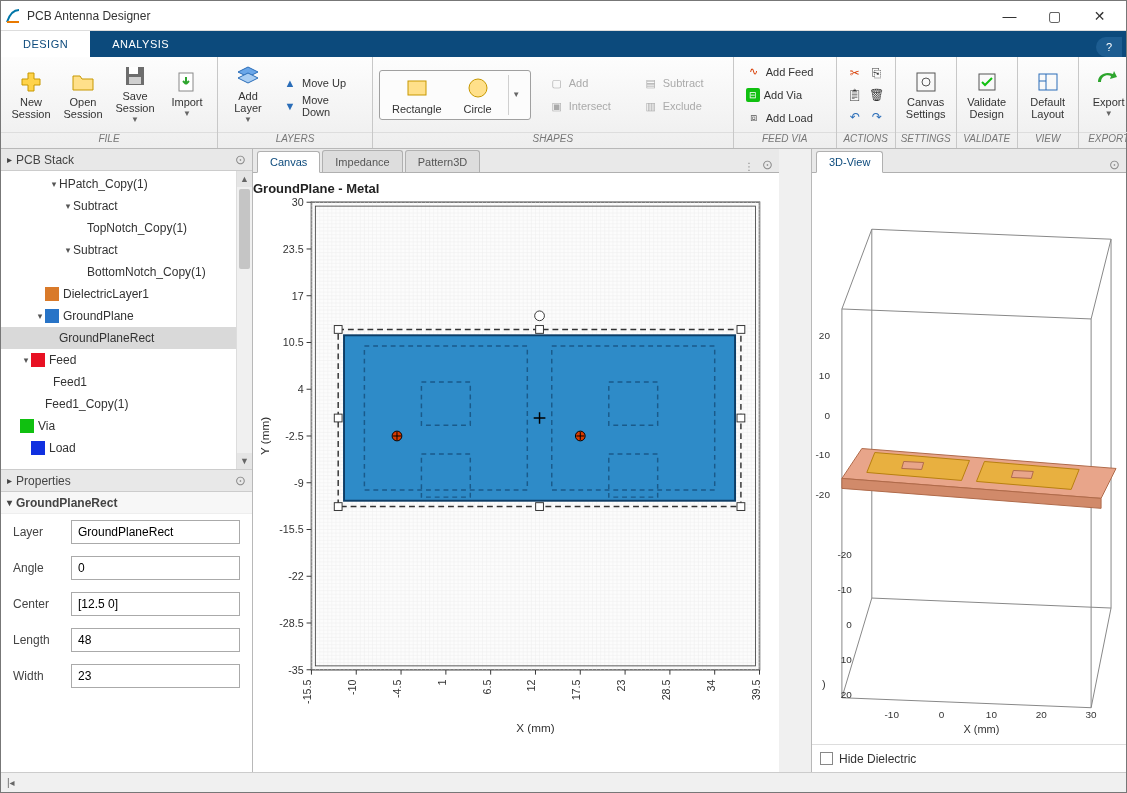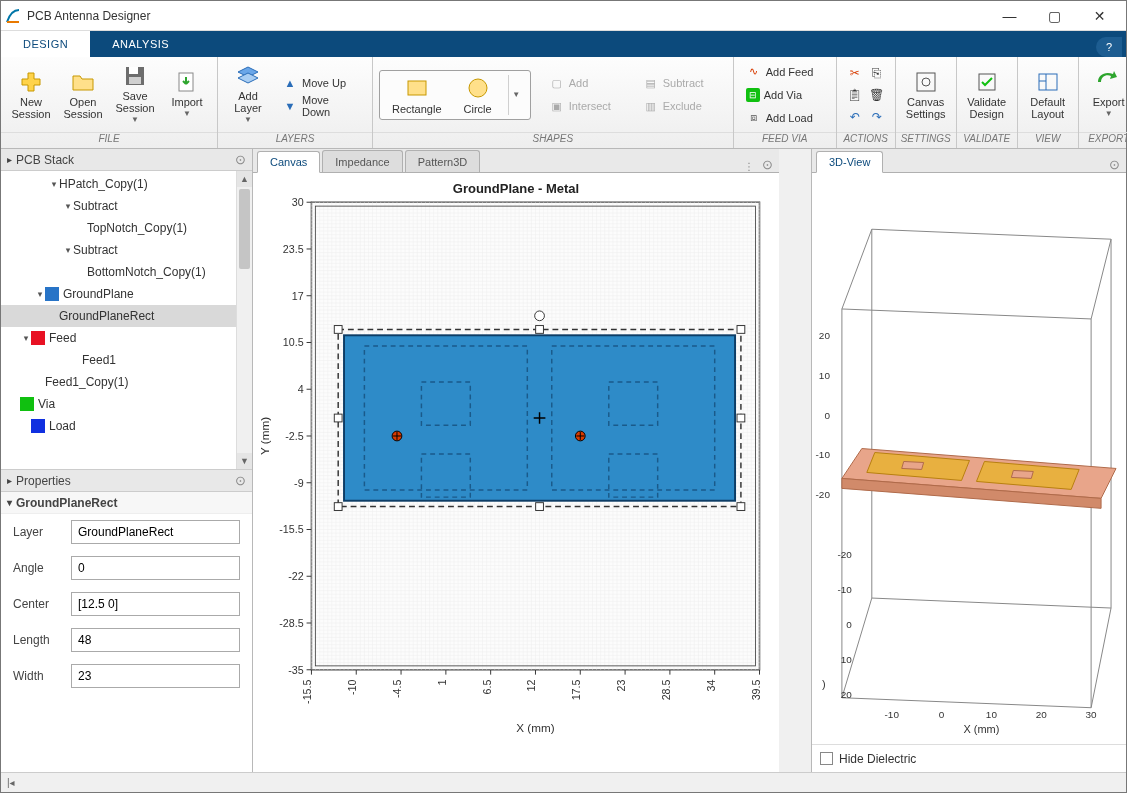--- a/index.html
+++ b/index.html
@@ -64,21 +64,21 @@
 .center-pane { flex: 1; display: flex; flex-direction: column; background:#fff; position:relative; }
 .right-pane { width: 315px; border-left: 1px solid #b8b8b8; display:flex; flex-direction:column; background:#fff;margin-left:32px;}
 
 .doc-tabs { height: 24px; background: #e9e9e9; display:flex; align-items:flex-end; border-bottom:1px solid #b0b0b0; padding-left:4px;}
 .doc-tab { height: 22px; padding:0 12px; border:1px solid #b0b0b0; border-bottom:none; display:flex; align-items:center; font-size:11px; background:#ddd; color:#555; margin-right:2px; cursor:pointer; border-radius:3px 3px 0 0;}
 .doc-tab.active{ background:#fff; color:#0c4a7c; font-weight:500; border-bottom:1px solid #fff; position:relative; top:1px;}
 .doc-tabs .close{ margin-left:auto; margin-right:6px; color:#888; cursor:pointer; font-size:13px;}
 .doc-tabs .menu{ margin-left:auto; margin-right:4px; color:#888; cursor:pointer; font-size:10px;}
 
 .canvas-area{ flex:1; position:relative; overflow:hidden;}
-.canvas-title{ position:absolute; top:8px; left:0; right:0; text-align:center; font-size:13px; font-weight:600; color:#222;}
+.canvas-title{ position:absolute; top:8px; left:0; right:0; font-size:13px; font-weight:600; color:#222;}
 .canvas-svg{ position:absolute; inset:0;}
 
 .view3d-area{ flex:1; position:relative; background:#fff;}
 .view3d-footer{ height:28px; display:flex; align-items:center; padding:0 8px; border-top:1px solid #ddd; gap:6px;}
 .checkbox{ width:13px; height:13px; border:1px solid #888; cursor:pointer;}
 
 .status-bar{ height:20px; background:#f0f0f0; border-top:1px solid #ccc; display:flex; align-items:center; padding:0 6px;}
 .status-bar .caret{font-size:10px; color:#666; cursor:pointer;}
 
 .scrollbar-v{ position:absolute; right:0; top:0; bottom:0; width:16px; background:#f0f0f0; border-left:1px solid #ddd; display:flex; flex-direction:column;}
@@ -347,34 +347,39 @@
           </div>
           <div class="tree-row" style="padding-left: 62px;">
             <span class="tw">▾</span>
             <span>Subtract</span>
           </div>
           <div class="tree-row" style="padding-left: 76px;">
             <span class="tw"></span>
             <span>BottomNotch_Copy(1)</span>
           </div>
           <div class="tree-row" style="padding-left: 34px;">
+            <span class="tw"></span>
+            <span class="sw" style="background: rgb(217, 122, 42);"></span>
+            <span>DielectricLayer1</span>
+          </div>
+          <div class="tree-row" style="padding-left: 34px;">
             <span class="tw">▾</span>
             <span class="sw" style="background: rgb(40, 116, 199);"></span>
             <span>GroundPlane</span>
           </div>
           <div class="tree-row selected" style="padding-left: 48px;">
             <span class="tw"></span>
             <span>GroundPlaneRect</span>
           </div>
           <div class="tree-row" style="padding-left: 20px;">
             <span class="tw">▾</span>
             <span class="sw" style="background: rgb(232, 17, 35);"></span>
             <span>Feed</span>
           </div>
-          <div class="tree-row" style="padding-left: 31px; margin-left: 40px;">
+          <div class="tree-row" style="padding-left: 42px;">
             <span class="tw"></span>
             <span>Feed1</span>
           </div>
           <div class="tree-row" style="padding-left: 34px;">
             <span class="tw"></span>
             <span>Feed1_Copy(1)</span>
           </div>
           <div class="tree-row" style="padding-left: 9px;">
             <span class="tw"></span>
             <span class="sw" style="background: rgb(16, 192, 16);"></span>

